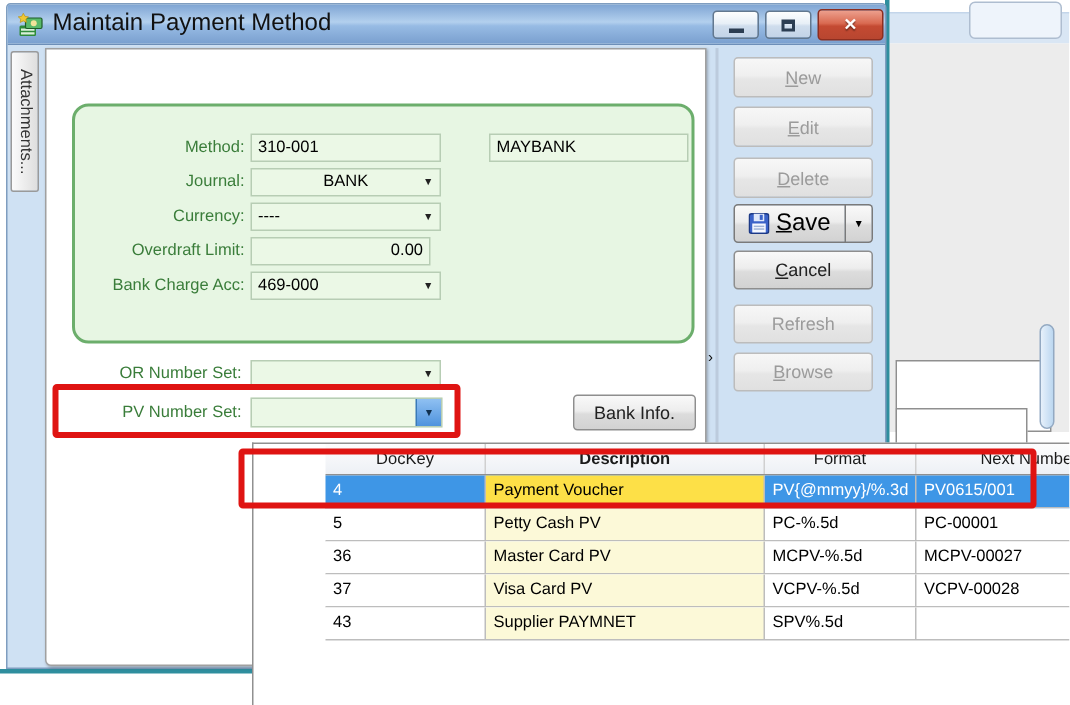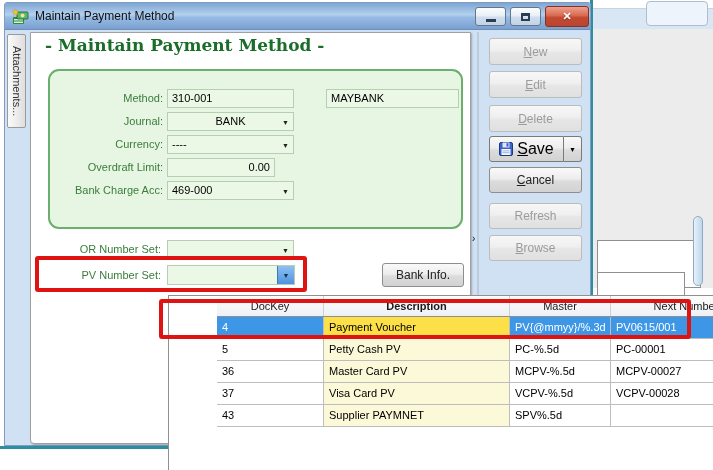--- a/index.html
+++ b/index.html
@@ -17,21 +17,21 @@
                background:linear-gradient(90deg,#e7f1fb,#bcd7f0); }
   .teal-v { position:absolute; left:590px; top:0; width:3px; height:449px; background:#2f8e9e; }
   .teal-h { position:absolute; left:0; top:446px; width:594px; height:3px; background:#2f8e9e; }
 
   
   .dialog { position:absolute; left:4px; top:2px; width:587px; height:444px; background:#cfe1f3;
             border:1px solid #7f9dbf; border-radius:3px 3px 0 0; }
   .titlebar { position:absolute; left:0; top:0; width:100%; height:27px; border-radius:2px 2px 0 0;
               background:linear-gradient(180deg,#7fa5d3 0%,#b3d0ee 45%,#97bbe4 55%,#7aa0cf 100%);
               border-bottom:1px solid #6d8fb8; }
-  .title-text { position:absolute; left:30px; top:0; line-height:26px; font-size:12px; color:#111; }
+  .title-text { position:absolute; left:30px; top:0; line-height:26px; font-size:16px; color:#111; }
   .app-icon { position:absolute; left:7px; top:5px; width:17px; height:17px; }
   .winbtn { position:absolute; top:4px; height:19px; border:1px solid #62788f; border-radius:3px;
             background:linear-gradient(180deg,#fdfefe,#e7eff7 45%,#cfdded 55%,#c2d3e7);
             display:flex; align-items:center; justify-content:center; cursor:default; }
   .btn-min { left:470px; width:31px; } .btn-max { left:505px; width:31px; }
   .btn-close { left:540px; width:44px; top:3px; height:21px; border:1px solid #8c2e20;
                background:linear-gradient(180deg,#eda08e,#d96a51 45%,#c44a32 55%,#b84630);
                color:#fff; font-weight:bold; font-size:11px; text-shadow:0 1px 1px rgba(0,0,0,.4); }
   .glyph-min { width:10px; height:3px; background:#2b3d52; margin-top:8px; }
   .glyph-max { width:9px; height:8px; border:2px solid #2b3d52; border-top-width:3px; }
@@ -52,21 +52,21 @@
   .lab-method { left:40px; top:86px; } .lab-journal { left:40px; top:109px; } .lab-currency { left:40px; top:132px; }
   .lab-overdraft { left:40px; top:155px; } .lab-bankcharge { left:40px; top:178px; }
   .lab-or { left:38px; top:237px; } .lab-pv { left:38px; top:263px; }
 
   .field { position:absolute; height:19px; background:#ebf8e6; border:1px solid #b7cdb4;
            line-height:17px; padding:0 4px; color:#000; }
   .f-method { left:162px; top:86px; width:127px; }
   .f-name { left:321px; top:86px; width:133px; }
   .f-journal { left:162px; top:109px; width:127px;text-align:center; }
   .f-currency { left:162px; top:132px; width:127px; }
-  .f-overdraft { left:162px; top:155px; width:108px; text-align:right; }
+  .f-overdraft { left:162px; top:155px; width:120px; text-align:right; }
   .f-bankcharge { left:162px; top:178px; width:127px; }
   .f-or { left:162px; top:237px; width:127px; }
   .f-pv { left:162px; top:262px; width:128px; height:20px; }
   .dd-arrow { position:absolute; right:4px; top:50%; transform:translateY(-50%); font-size:7px; color:#222; }
   .pv-arrow-btn { position:absolute; right:0; top:0; width:17px; height:100%;
                   background:linear-gradient(180deg,#8fc0f2,#4f93dd); border-left:1px solid #3a7ab8;
                   display:flex; align-items:center; justify-content:center; font-size:7px; color:#10304f; }
 
   .push-btn { position:absolute; border:1px solid #8e8e8e; border-radius:3px; font-size:12px; color:#222;
               background:linear-gradient(180deg,#f9f9f9,#ededed 45%,#dcdcdc 55%,#d2d2d2);
@@ -141,21 +141,20 @@
           <div class="glyph-max"></div>
         </div>
       <div class="winbtn btn-close">
           <span>✕</span>
         </div>
     </div>
 
     <div class="attach-tab">Attachments...</div>
 
     <div class="content"></div>
-    <div class="heading">- Maintain Payment Method -</div>
 
     <div class="green-panel"></div>
 
     <div class="flabel lab-method">Method:</div>
     <div class="field f-method">310-001</div>
     <div class="field f-name">MAYBANK</div>
 
     <div class="flabel lab-journal">Journal:</div>
     <div class="field f-journal">
       <span>BANK</span>
@@ -219,21 +218,21 @@
 
     <div class="push-btn side-btn b-cancel"><u>C</u>ancel</div>
     <div class="push-btn side-btn b-refresh disabled">Refresh</div>
     <div class="push-btn side-btn b-browse disabled"><u>B</u>rowse</div>
   </div>
 
   <div class="grid">
     <div class="thead">
         <div class="tcell">DocKey</div>
         <div class="tcell">Description</div>
-        <div class="tcell">Master</div>
+        <div class="tcell">Format</div>
         <div class="tcell">Next Number</div>
       </div>
     <div>
         <div class="trow selected">
           <div class="tcell c-key">4</div>
           <div class="tcell c-desc">Payment Voucher</div>
           <div class="tcell c-fmt">PV{@mmyy}/%.3d</div>
           <div class="tcell c-next">PV0615/001</div>
         </div>
         <div class="trow">

